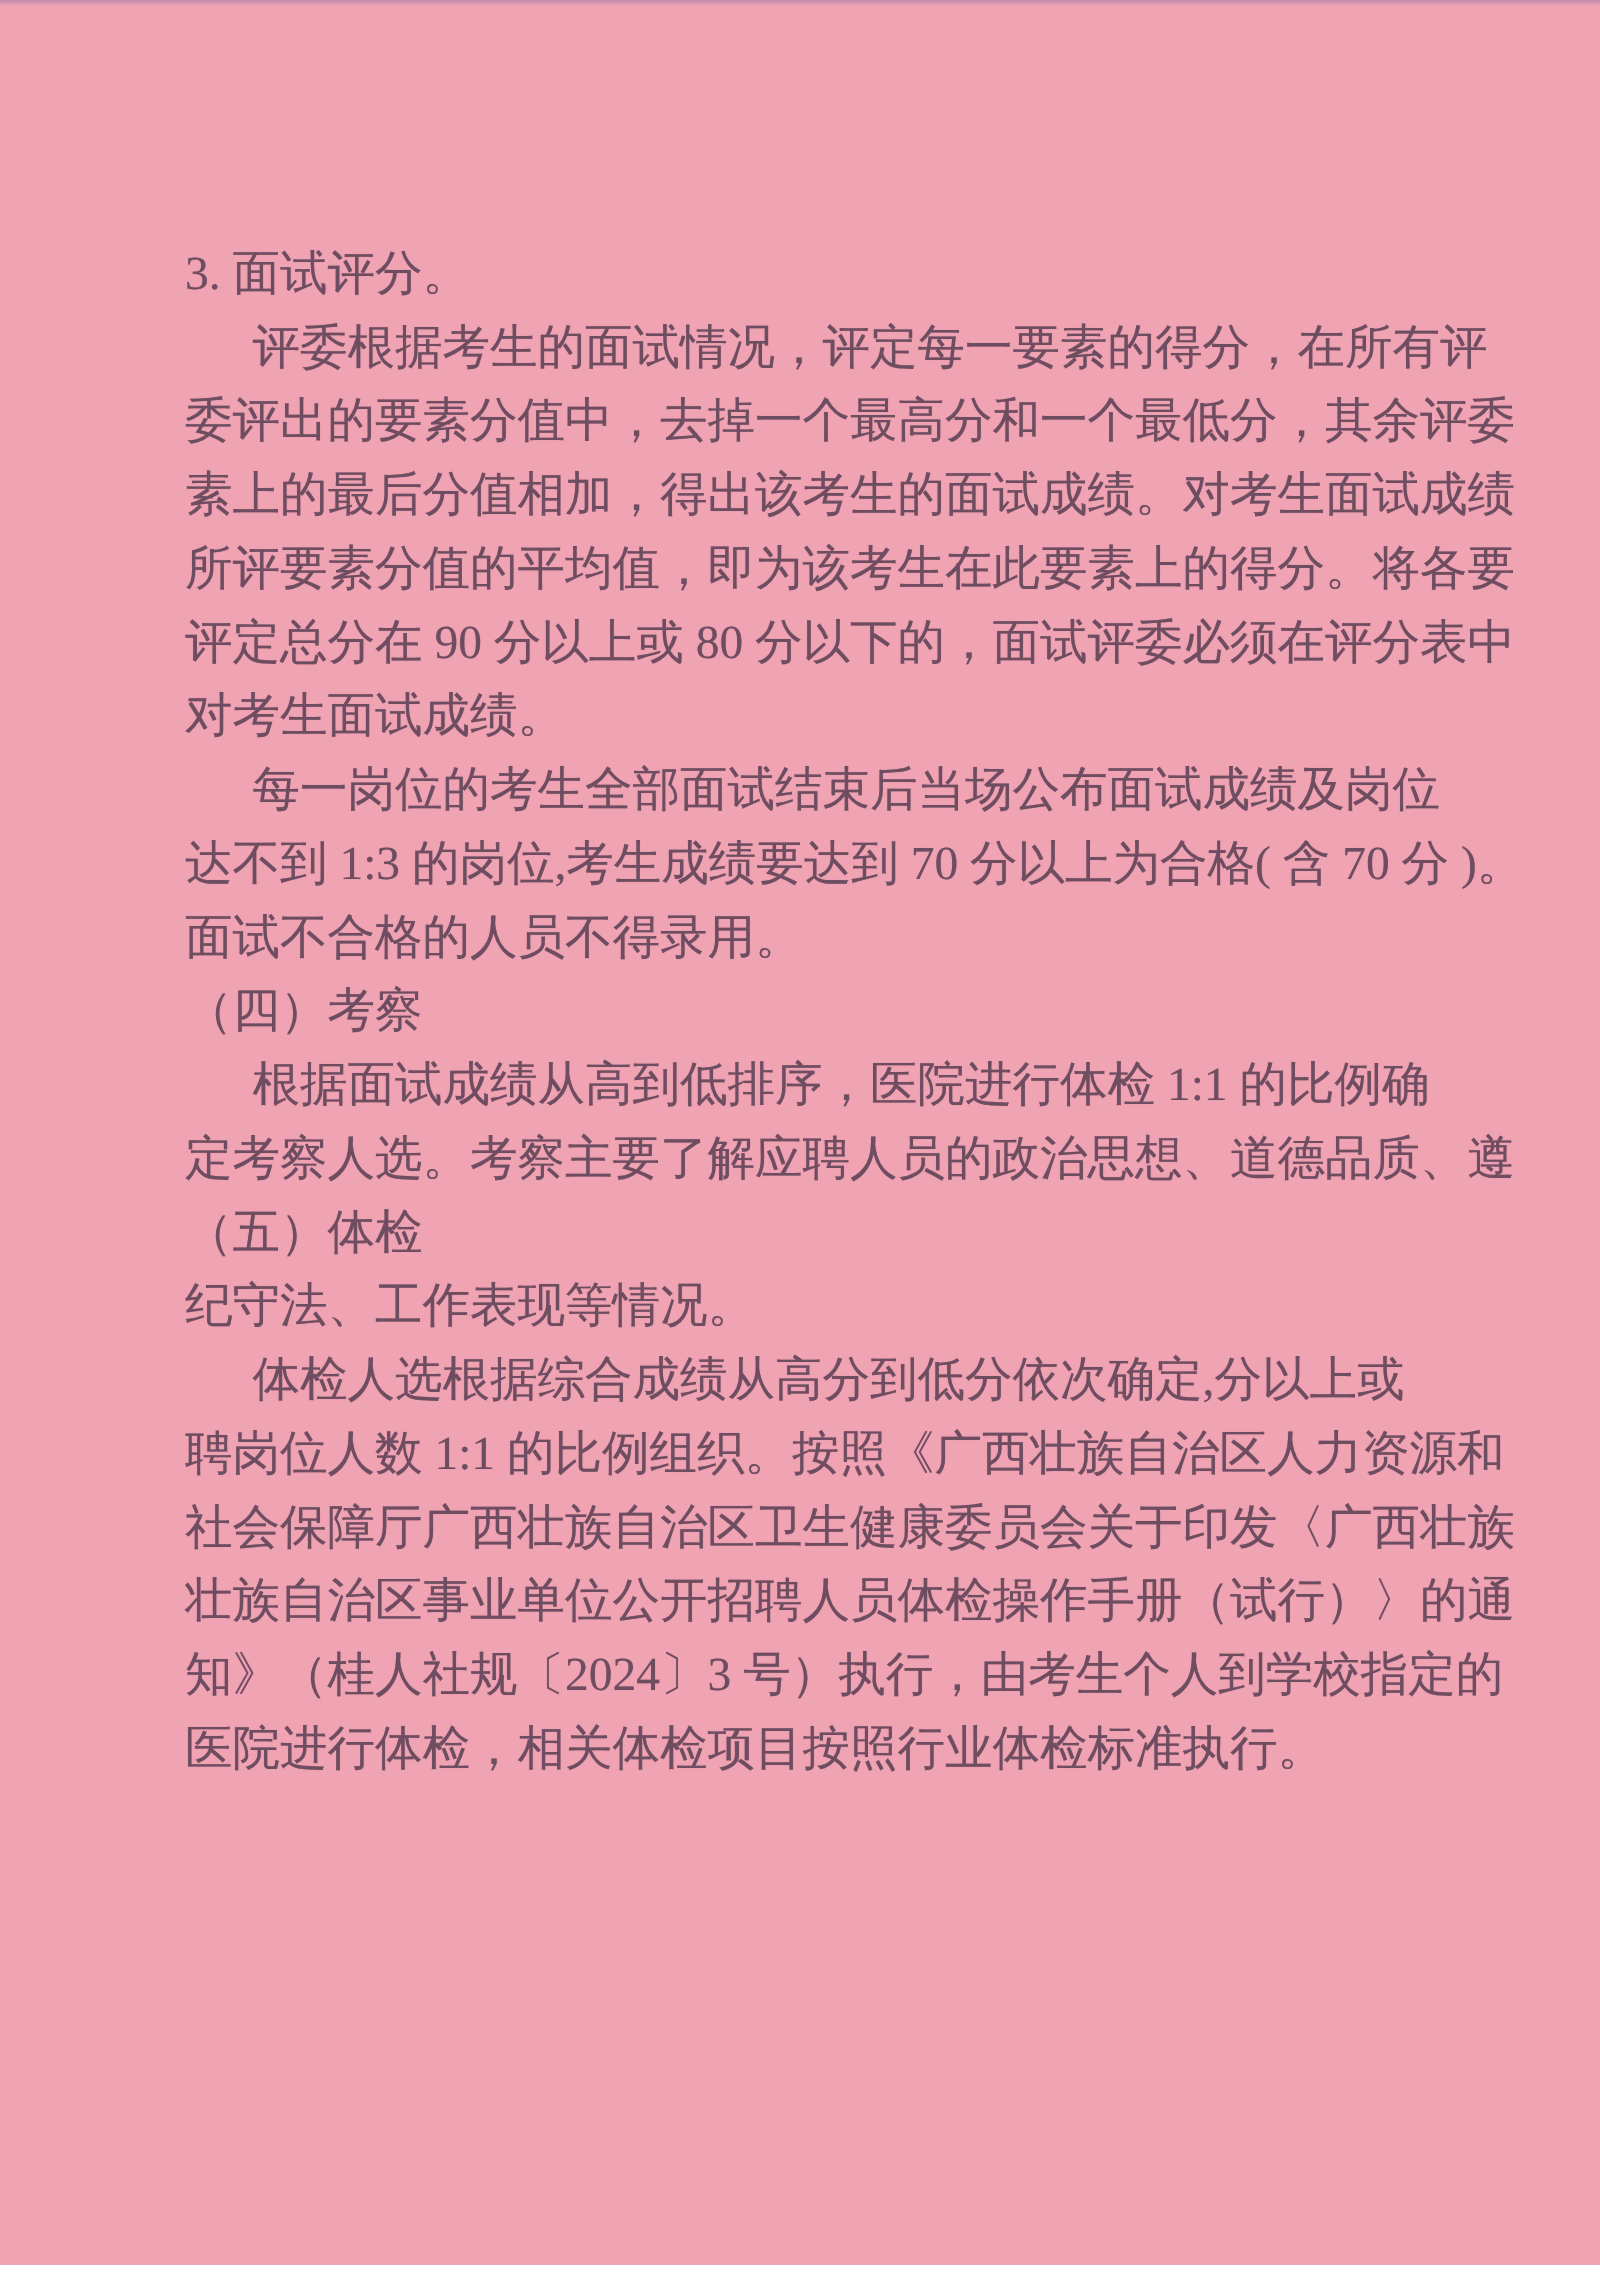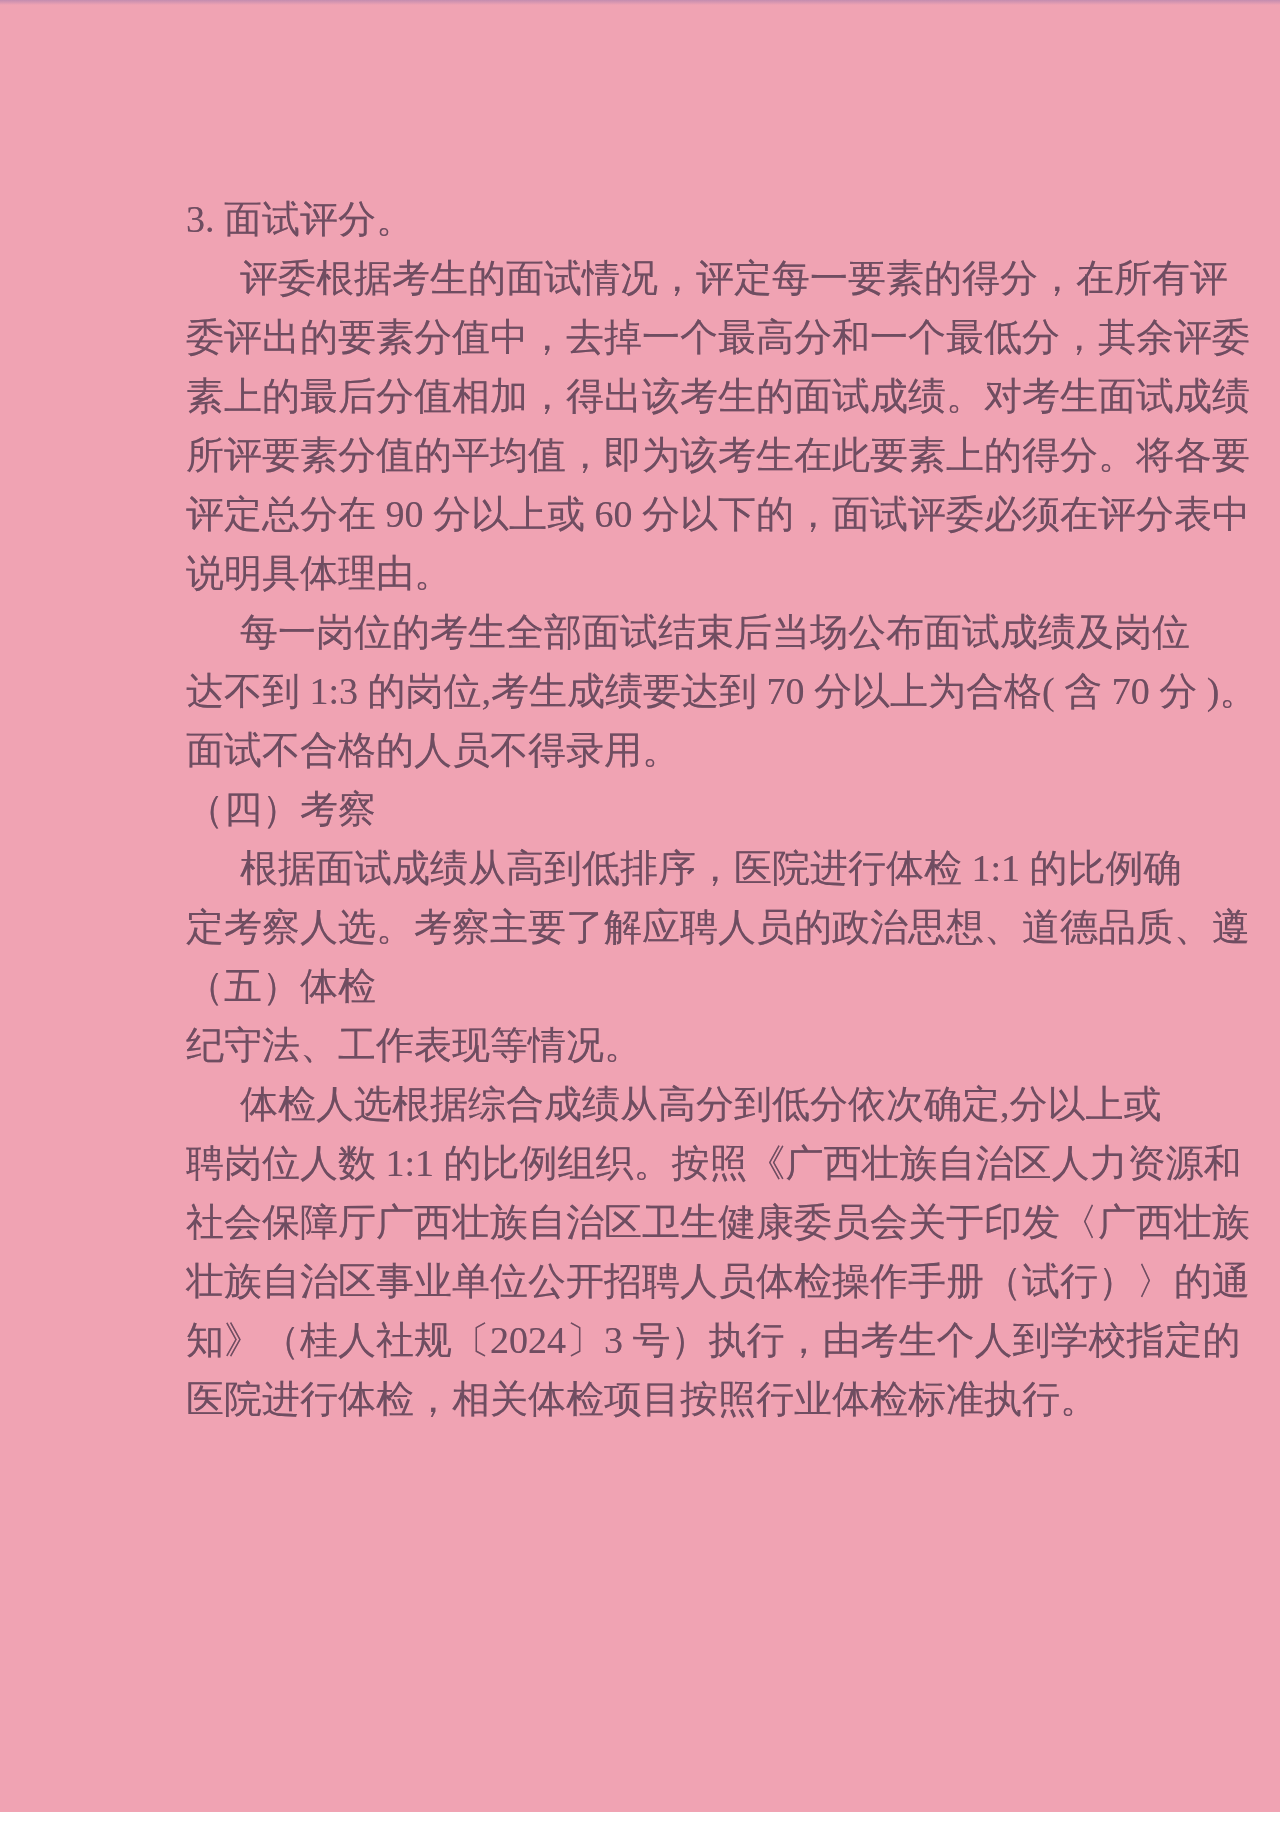--- a/index.html
+++ b/index.html
@@ -35,40 +35,39 @@
     color: var(--ink-color, #6f4d61);
     font-size: 38px;
     letter-spacing: 0px;
   }
   .line {
     height: 59px;
     line-height: 59px;
     white-space: nowrap;
     
     text-shadow: 0 0 0.6px rgba(111, 77, 97, 0.55);
-    margin-left: 38px;
   }
   .line.indent {
     padding-left: 54px;
   }
 </style>
 </head>
 <body>
 
 <div class="scan-top-edge"></div>
 
 <main>
   <section class="document-body">
       <div class="line">3. 面试评分。</div>
       <div class="line indent">评委根据考生的面试情况，评定每一要素的得分，在所有评</div>
       <div class="line">委评出的要素分值中，去掉一个最高分和一个最低分，其余评委</div>
       <div class="line">素上的最后分值相加，得出该考生的面试成绩。对考生面试成绩</div>
       <div class="line">所评要素分值的平均值，即为该考生在此要素上的得分。将各要</div>
-      <div class="line">评定总分在 90 分以上或 60 分以下的，面试评委必须在评分表中</div>
-      <div class="line">说明具体理由。</div>
+      <div class="line">评定总分在 90 分以上或 80 分以下的，面试评委必须在评分表中</div>
+      <div class="line">对考生面试成绩。</div>
       <div class="line indent">每一岗位的考生全部面试结束后当场公布面试成绩及岗位</div>
       <div class="line">达不到 1:3 的岗位,考生成绩要达到 70 分以上为合格( 含 70 分 )。</div>
       <div class="line">面试不合格的人员不得录用。</div>
       <div class="line">（四）考察</div>
       <div class="line indent">根据面试成绩从高到低排序，医院进行体检 1:1 的比例确</div>
       <div class="line">定考察人选。考察主要了解应聘人员的政治思想、道德品质、遵</div>
       <div class="line">（五）体检</div>
       <div class="line">纪守法、工作表现等情况。</div>
       <div class="line indent">体检人选根据综合成绩从高分到低分依次确定,分以上或</div>
       <div class="line">聘岗位人数 1:1 的比例组织。按照《广西壮族自治区人力资源和</div>

